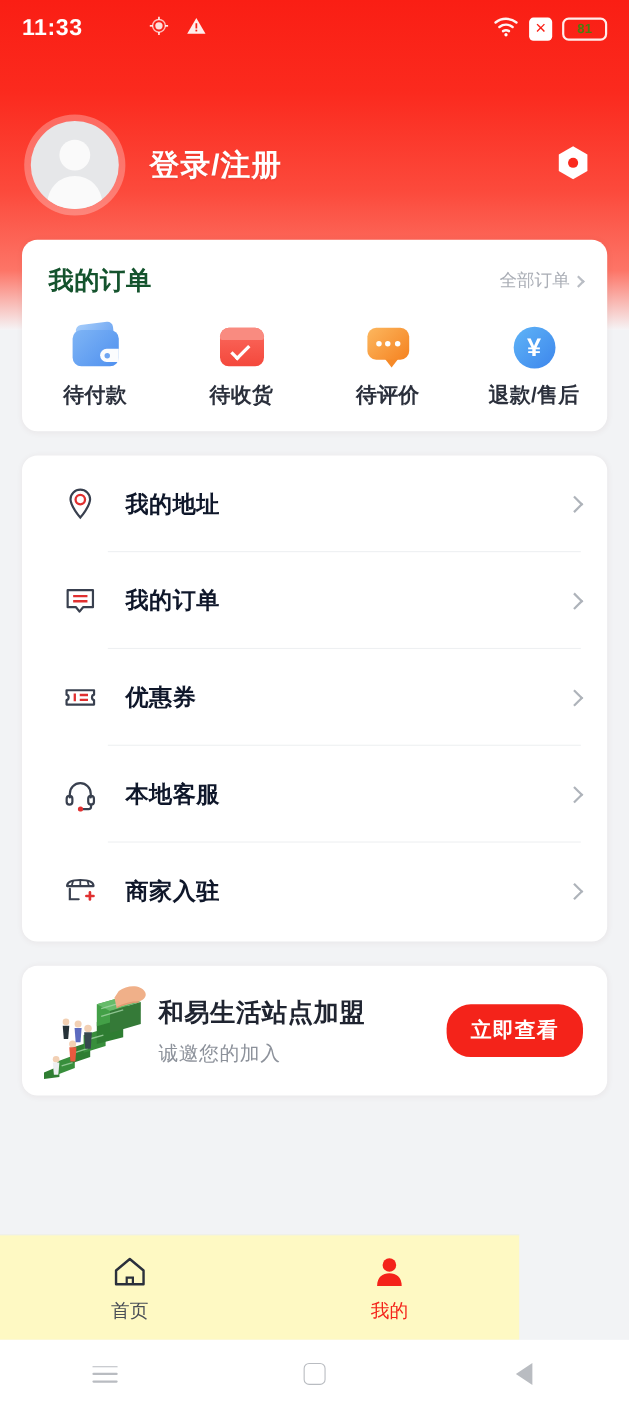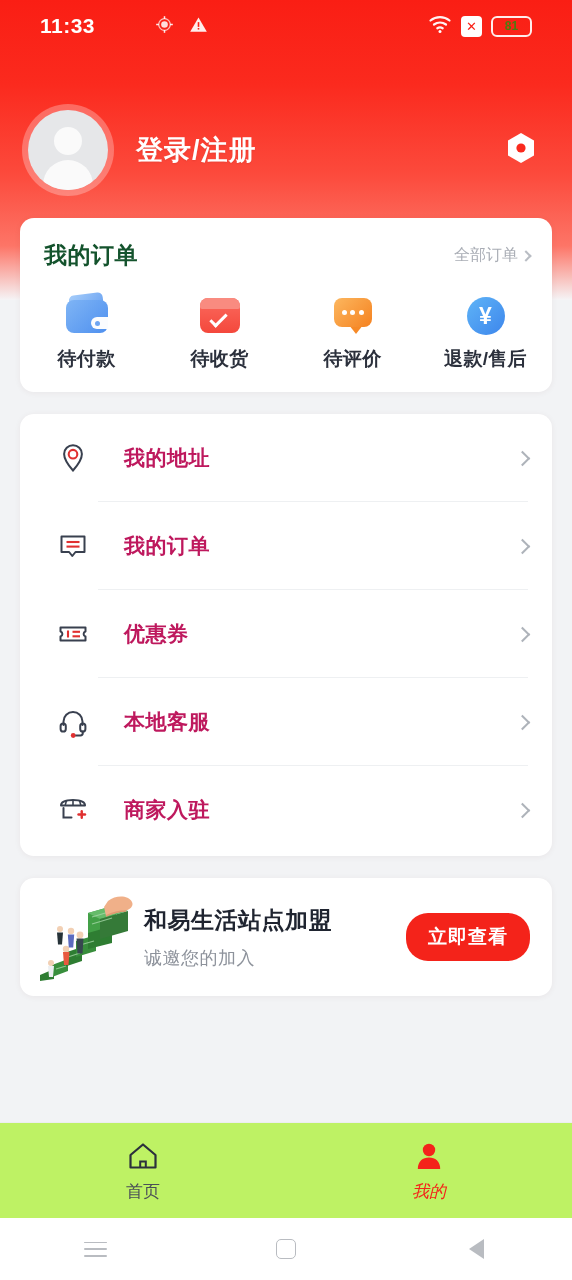--- a/index.html
+++ b/index.html
@@ -15,21 +15,21 @@
   
   .hero {
     position:absolute; top:0; left:0; width:572px; height:300px;
     background:linear-gradient(180deg,#fa1e14 0%,#fb2a1e 28%,#fc4a3c 58%,#fd7567 82%,#f5f4f6 100%);
     z-index:0;
   }
 
   
   .statusbar {
     position:relative; z-index:2; height:52px;
-    display:flex; align-items:center; padding:0 40px;
+    display:flex; align-items:center; padding:0 20px;
     color:#fff;
     gap:38px;
   }
   .sb-time { font-size:21px; font-weight:700; letter-spacing:.5px; }
   .sb-left-icons { display:flex; align-items:center; gap:15px; margin-left:22px; }
   .sb-right { margin-left:auto; display:flex; align-items:center; gap:9px; }
   .sb-x {
     width:21px;height:21px;border-radius:4px;background:#fff;color:#fa1e14;
     font-size:13px;font-weight:700;display:flex;align-items:center;justify-content:center;
   }
@@ -134,43 +134,43 @@
     color:#fff;font-size:23px;font-weight:700;
     display:flex;align-items:center;justify-content:center;
   }
 
   
   .menu { margin-top:22px; padding:0 0 2px; }
   .mrow { display:flex;align-items:center;height:88px;padding:0 24px 0 36px;position:relative;cursor:pointer; }
   .mrow .sep{ position:absolute;left:78px;right:24px;bottom:0;height:1px;background:#eef0f2; }
   .mrow:last-child .sep{display:none;}
   .micon{ width:34px;height:34px;flex:0 0 auto;display:flex;align-items:center;justify-content:center; }
-  .mlabel{ font-size:21px;font-weight:700;color:#be185d;margin-left:34px;letter-spacing:.5px; }
+  .mlabel{ font-size:21px;font-weight:700;color:#0f172a;margin-left:24px;letter-spacing:.5px; }
   .chev{ margin-left:auto;width:11px;height:11px;border-right:2.5px solid #aeb3ba;border-top:2.5px solid #aeb3ba;transform:rotate(45deg); }
 
   
   .banner { margin-top:22px; height:118px; display:flex;align-items:center;padding:0 22px 0 16px; }
   .banner-art { width:98px;height:92px;flex:0 0 auto;position:relative;overflow:hidden; }
   .banner-txt { margin-left:10px; }
   .banner-t1 { font-size:23px;font-weight:700;color:#1f2430;letter-spacing:.5px; }
   .banner-t2 { font-size:18px;color:#8d929b;margin-top:10px;letter-spacing:.5px; }
   .banner-btn {
     margin-left:auto;background:#f4231a;color:#fff;border:none;
     padding:11px 22px;border-radius:22px;font-size:19px;font-weight:700;
     font-family:inherit;letter-spacing:1px;cursor:pointer;
   }
 
   
   .tabbar {
-    position:absolute;bottom:62px;left:0;width:572px;height:96px;background:#bef264;
+    position:absolute;bottom:62px;left:0;width:472px;height:96px;background:#fef9c3;
     border-top:1px solid #eceef0;display:flex;align-items:center;
   }
   .tab { flex:1;display:flex;flex-direction:column;align-items:center;gap:7px;cursor:pointer; }
   .tab-label { font-size:17px;color:#4a4f57; }
-  .tab.active .tab-label { color:#f4231a;font-style:italic; }
+  .tab.active .tab-label { color:#f4231a; }
   .tab-ic { width:34px;height:34px;display:flex;align-items:center;justify-content:center; }
 
   
   .androidnav {
     position:absolute;bottom:0;left:0;width:572px;height:62px;background:#fff;
     display:flex;align-items:center;
   }
   .an { flex:1;display:flex;align-items:center;justify-content:center;cursor:pointer; }
   .an-burger{ width:23px;height:15px;display:flex;flex-direction:column;justify-content:space-between; }
   .an-burger i{ display:block;height:1.6px;background:#b9bcc1;border-radius:1px; }

